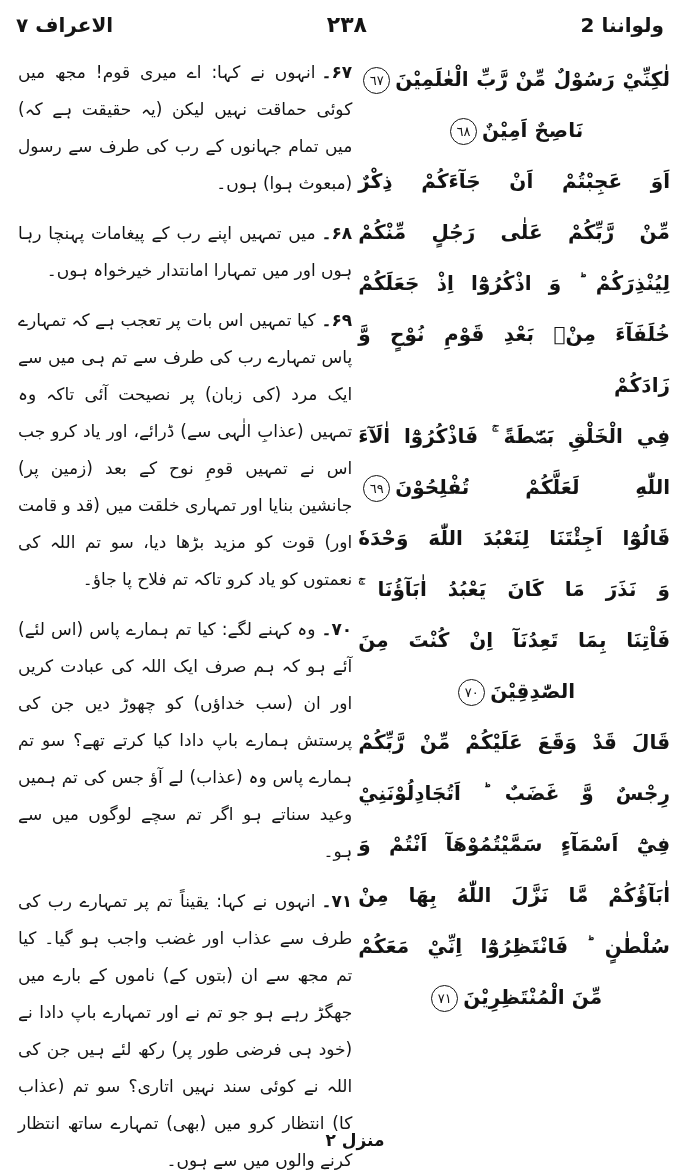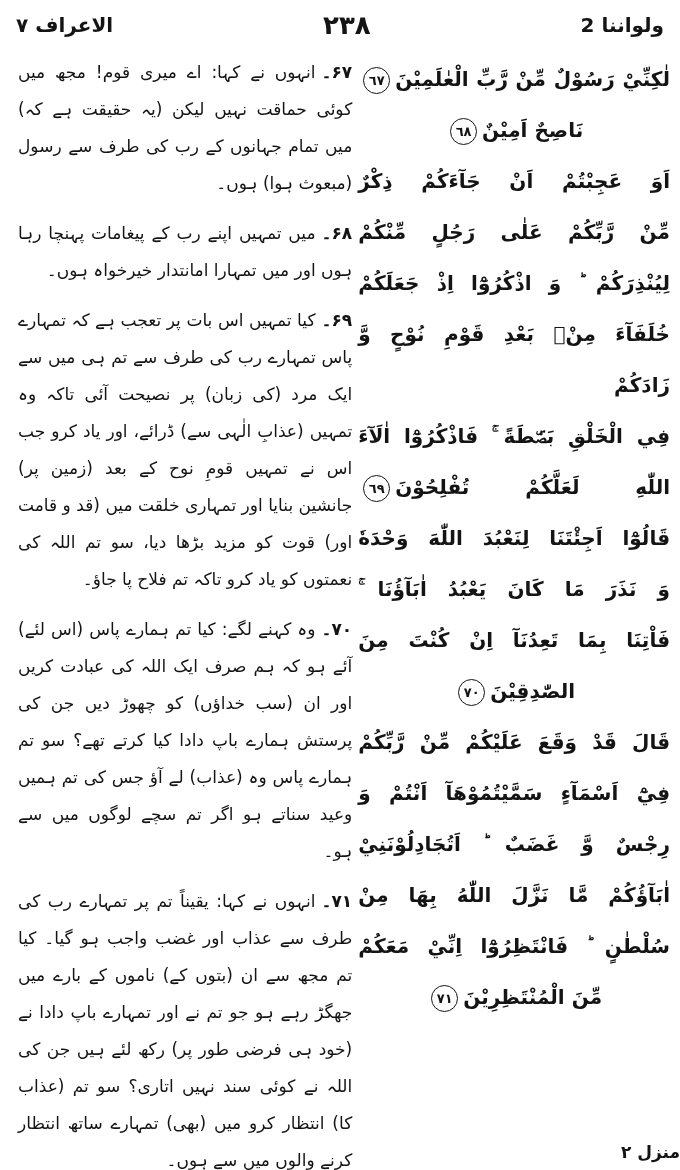--- a/index.html
+++ b/index.html
@@ -6,47 +6,47 @@
   .page{
     width:680px;height:1170px;background:#ffffff;color:#141414;
     font-family:"DejaVu Sans", sans-serif;
     direction:rtl;position:relative;overflow:hidden;box-sizing:border-box;
   }
   
   .hdr{
     display:flex;justify-content:space-between;align-items:flex-start;
     padding:10px 16px 0 16px;font-size:20px;font-weight:700;line-height:30px;
   }
-  .hdr .mid{font-size:26px;}
+  .hdr .mid{font-size:22px;}
   
   .cols{display:flex;flex-direction:row;padding:14px 10px 0 8px;box-sizing:border-box;}
   .acol{width:48%;box-sizing:border-box;padding-left:6px;}
   .ucol{width:52%;box-sizing:border-box;padding-left:10px;}
   
   .aline{
     font-size:20px;font-weight:700;line-height:51px;min-height:51px;
     white-space:normal;letter-spacing:0;
   }
   .aline.f{text-align:justify;text-align-last:justify;}
   .aline.c{text-align:center;text-align-last:center;}
   .vbadge{
     display:inline-flex;align-items:center;justify-content:center;
     width:27px;height:27px;border:1.6px solid #141414;border-radius:50%;
-    font-size:13px;font-weight:700;line-height:1;margin:0 5px;vertical-align:middle;
+    font-size:13px;font-weight:400;line-height:1;margin:0 5px;vertical-align:middle;
     box-sizing:border-box;
   }
   
   .upara{
     margin:0 0 13px 0;font-size:17px;line-height:37px;
     text-align:justify;font-weight:500;
   }
   .pnum{font-weight:700;margin-left:6px;}
   
   .ftr{
-    position:absolute;bottom:8px;left:0;right:0;text-align:right;
+    position:absolute;bottom:20px;left:0;right:0;text-align:center;
     font-size:17px;font-weight:700;margin-left:30px;
   }
 </style>
 </head>
 <body>
 
 <div class="page">
 
   <div class="hdr">
     <span>ولواننا 2</span>
@@ -63,22 +63,22 @@
       <div class="aline f"><span>مِّنْ رَّبِّكُمْ عَلٰى رَجُلٍ مِّنْكُمْ</span></div>
       <div class="aline f"><span>لِيُنْذِرَكُمْ ؕ وَ اذْكُرُوْٓا اِذْ جَعَلَكُمْ</span></div>
       <div class="aline f"><span>خُلَفَآءَ مِنْۢ بَعْدِ قَوْمِ نُوْحٍ وَّ زَادَكُمْ</span></div>
       <div class="aline f"><span>فِي الْخَلْقِ بَصْۜطَةً ۚ فَاذْكُرُوْٓا اٰلَآءَ</span></div>
       <div class="aline f"><span>اللّٰهِ لَعَلَّكُمْ تُفْلِحُوْنَ</span><span class="vbadge">٦٩</span></div>
       <div class="aline f"><span>قَالُوْٓا اَجِئْتَنَا لِنَعْبُدَ اللّٰهَ وَحْدَهٗ</span></div>
       <div class="aline f"><span>وَ نَذَرَ مَا كَانَ يَعْبُدُ اٰبَآؤُنَا ۚ</span></div>
       <div class="aline f"><span>فَاْتِنَا بِمَا تَعِدُنَآ اِنْ كُنْتَ مِنَ</span></div>
       <div class="aline c"><span>الصّٰدِقِيْنَ</span><span class="vbadge">٧٠</span></div>
       <div class="aline f"><span>قَالَ قَدْ وَقَعَ عَلَيْكُمْ مِّنْ رَّبِّكُمْ</span></div>
+      <div class="aline f"><span>رِجْسٌ وَّ غَضَبٌ ؕ اَتُجَادِلُوْنَنِيْ</span></div>
       <div class="aline f"><span>فِيْٓ اَسْمَآءٍ سَمَّيْتُمُوْهَآ اَنْتُمْ وَ</span></div>
-      <div class="aline f"><span>رِجْسٌ وَّ غَضَبٌ ؕ اَتُجَادِلُوْنَنِيْ</span></div>
       <div class="aline f"><span>اٰبَآؤُكُمْ مَّا نَزَّلَ اللّٰهُ بِهَا مِنْ</span></div>
       <div class="aline f"><span>سُلْطٰنٍ ؕ فَانْتَظِرُوْٓا اِنِّيْ مَعَكُمْ</span></div>
       <div class="aline c"><span>مِّنَ الْمُنْتَظِرِيْنَ</span><span class="vbadge">٧١</span></div>
     </section>
 
     <section class="ucol">
       <p class="upara"><span class="pnum">۶۷۔</span><span>انہوں نے کہا: اے میری قوم! مجھ میں کوئی حماقت نہیں لیکن (یہ حقیقت ہے کہ) میں تمام جہانوں کے رب کی طرف سے رسول (مبعوث ہوا) ہوں۔</span></p>
       <p class="upara"><span class="pnum">۶۸۔</span><span>میں تمہیں اپنے رب کے پیغامات پہنچا رہا ہوں اور میں تمہارا امانتدار خیرخواہ ہوں۔</span></p>
       <p class="upara"><span class="pnum">۶۹۔</span><span>کیا تمہیں اس بات پر تعجب ہے کہ تمہارے پاس تمہارے رب کی طرف سے تم ہی میں سے ایک مرد (کی زبان) پر نصیحت آئی تاکہ وہ تمہیں (عذابِ الٰہی سے) ڈرائے، اور یاد کرو جب اس نے تمہیں قومِ نوح کے بعد (زمین پر) جانشین بنایا اور تمہاری خلقت میں (قد و قامت اور) قوت کو مزید بڑھا دیا، سو تم اللہ کی نعمتوں کو یاد کرو تاکہ تم فلاح پا جاؤ۔</span></p>
       <p class="upara"><span class="pnum">۷۰۔</span><span>وہ کہنے لگے: کیا تم ہمارے پاس (اس لئے) آئے ہو کہ ہم صرف ایک اللہ کی عبادت کریں اور ان (سب خداؤں) کو چھوڑ دیں جن کی پرستش ہمارے باپ دادا کیا کرتے تھے؟ سو تم ہمارے پاس وہ (عذاب) لے آؤ جس کی تم ہمیں وعید سناتے ہو اگر تم سچے لوگوں میں سے ہو۔</span></p>

